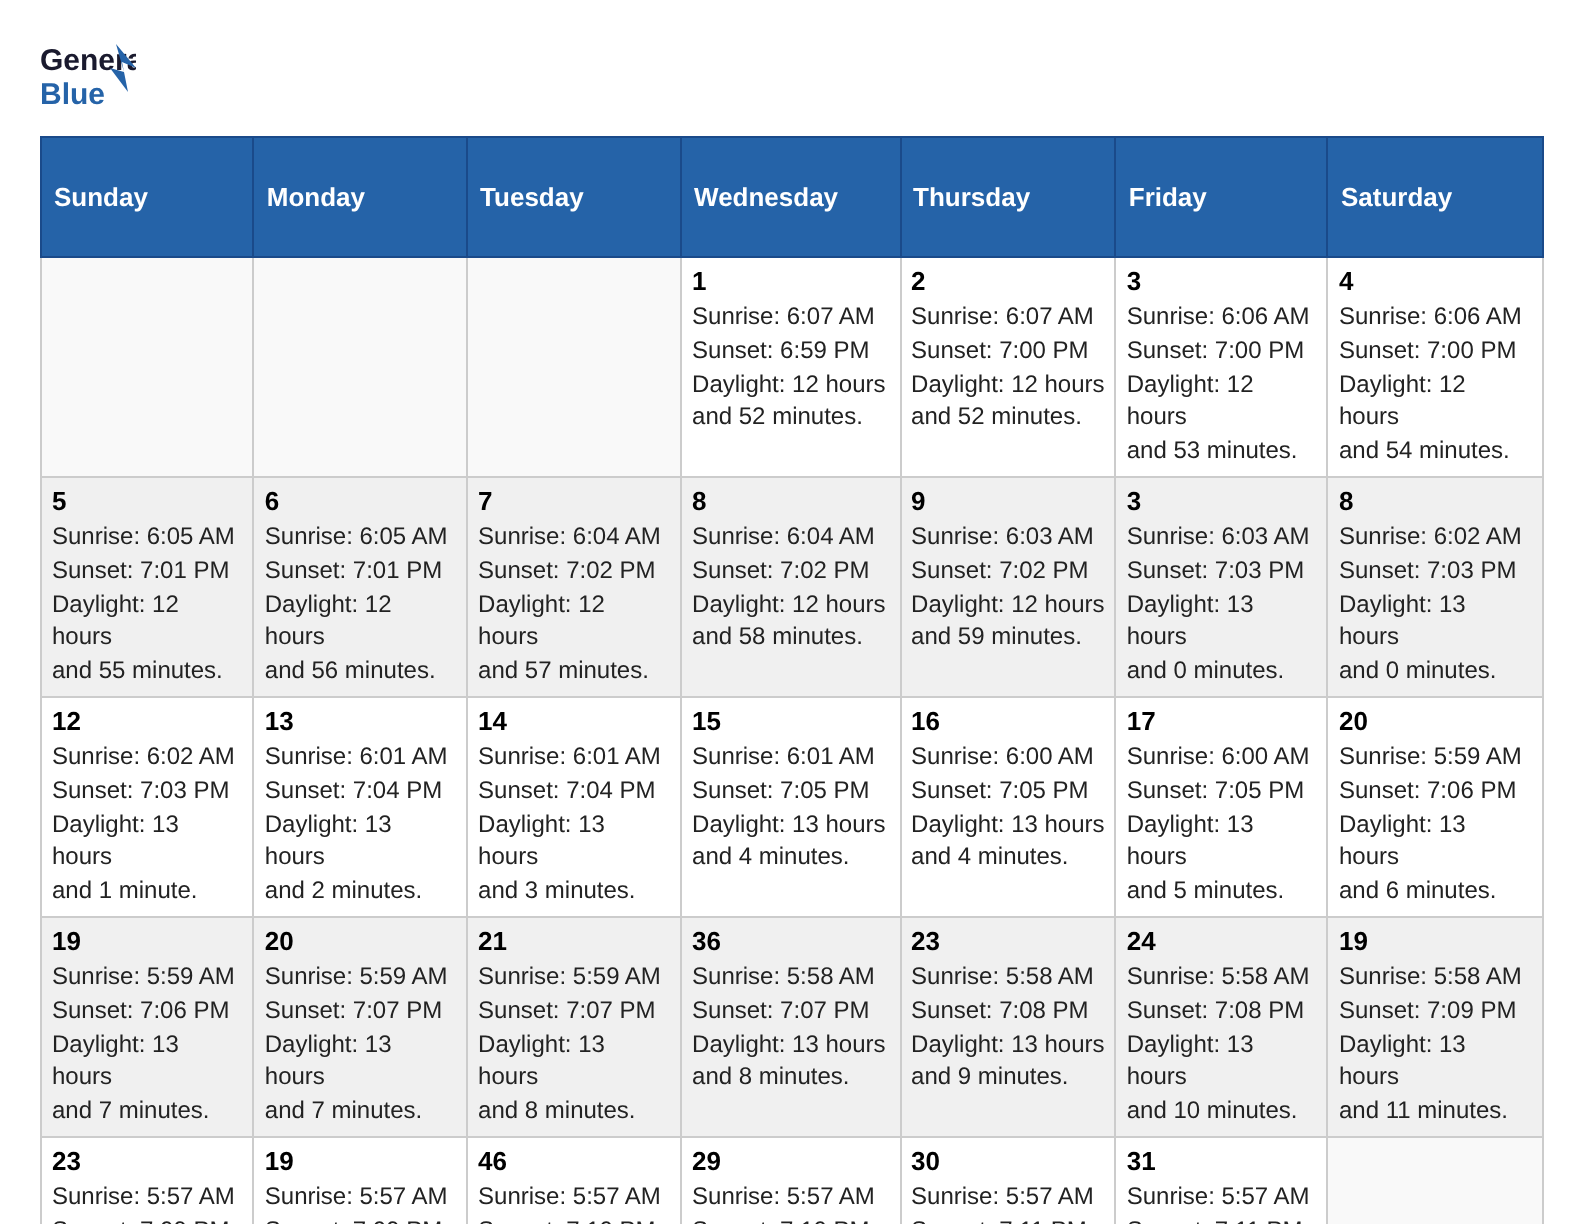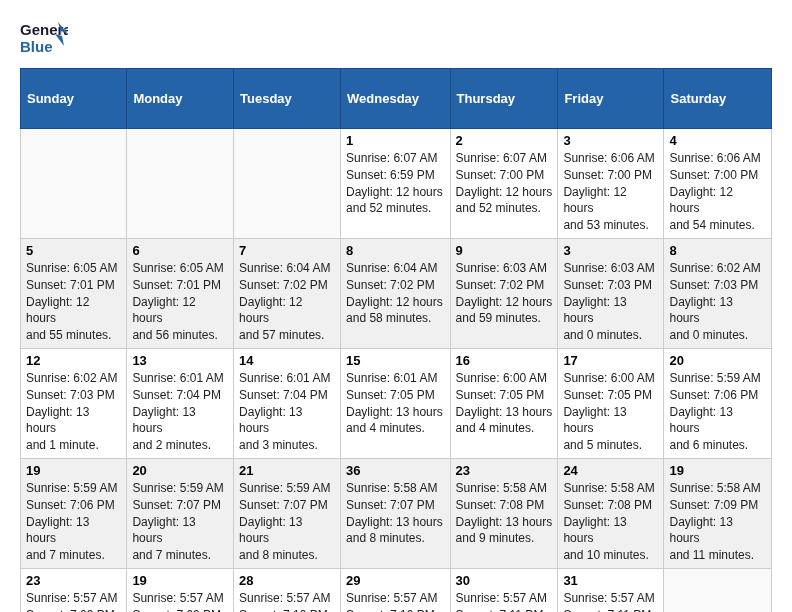--- a/index.html
+++ b/index.html
@@ -299,21 +299,21 @@
 and 11 minutes.</div>
         </td>
         <td>
           <span class="day-num">19</span>
           <div class="day-info" style="white-space: pre-line;">Sunrise: 5:57 AM
 Sunset: 7:09 PM
 Daylight: 13 hours
 and 12 minutes.</div>
         </td>
         <td>
-          <span class="day-num">28</span>
+          <span class="day-num">46</span>
           <div class="day-info" style="white-space: pre-line;">Sunrise: 5:57 AM
 Sunset: 7:10 PM
 Daylight: 13 hours
 and 12 minutes.</div>
         </td>
         <td>
           <span class="day-num">29</span>
           <div class="day-info" style="white-space: pre-line;">Sunrise: 5:57 AM
 Sunset: 7:10 PM
 Daylight: 13 hours

